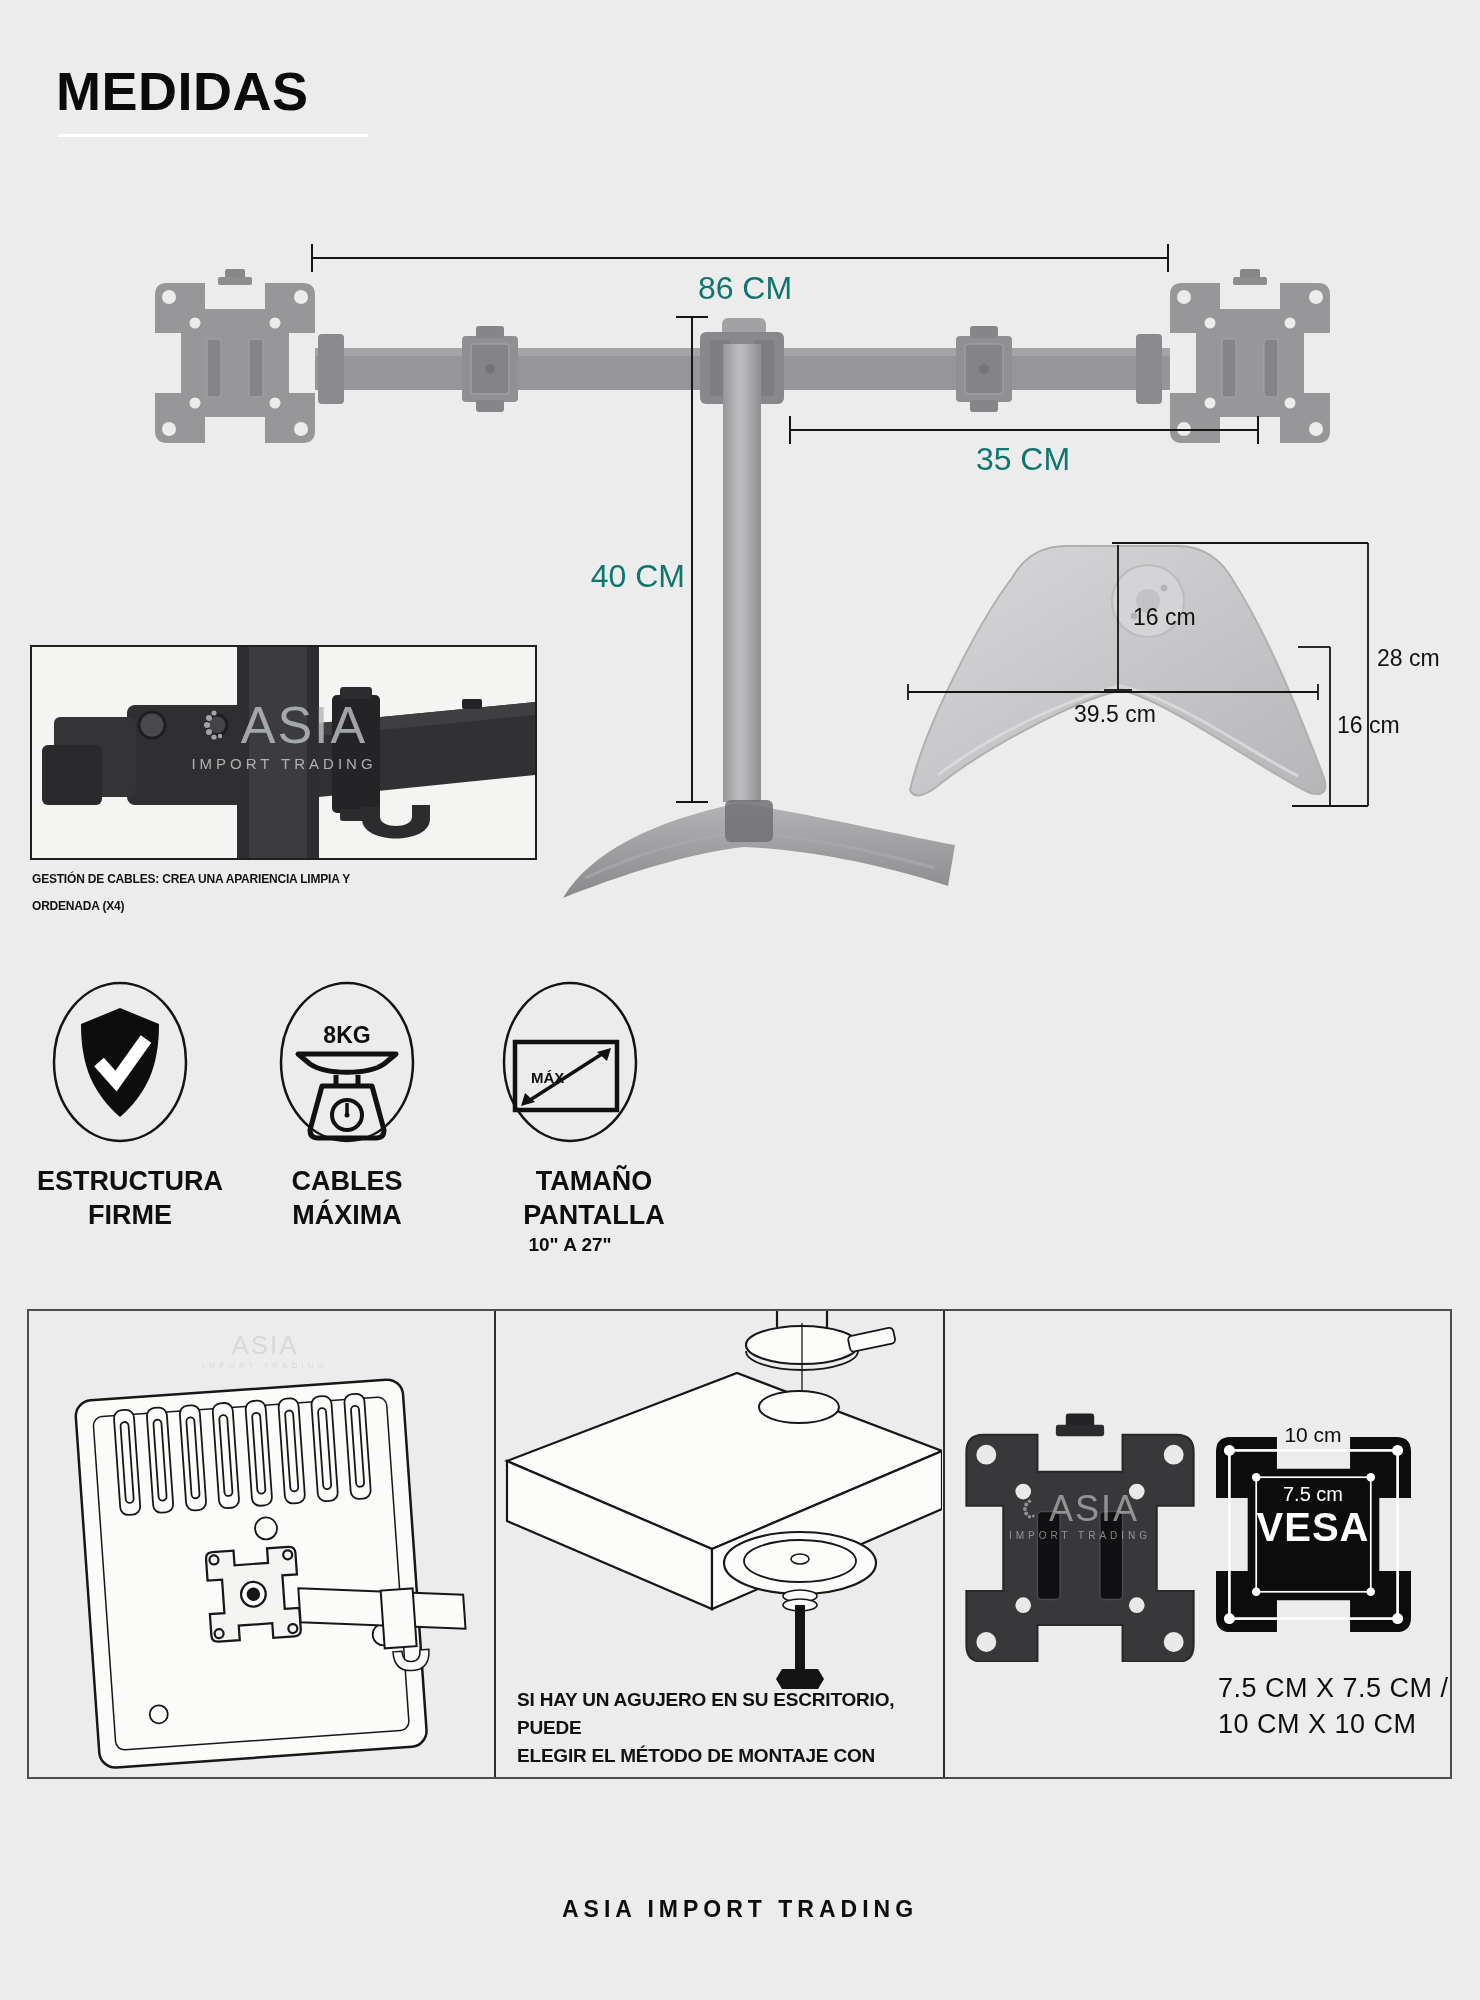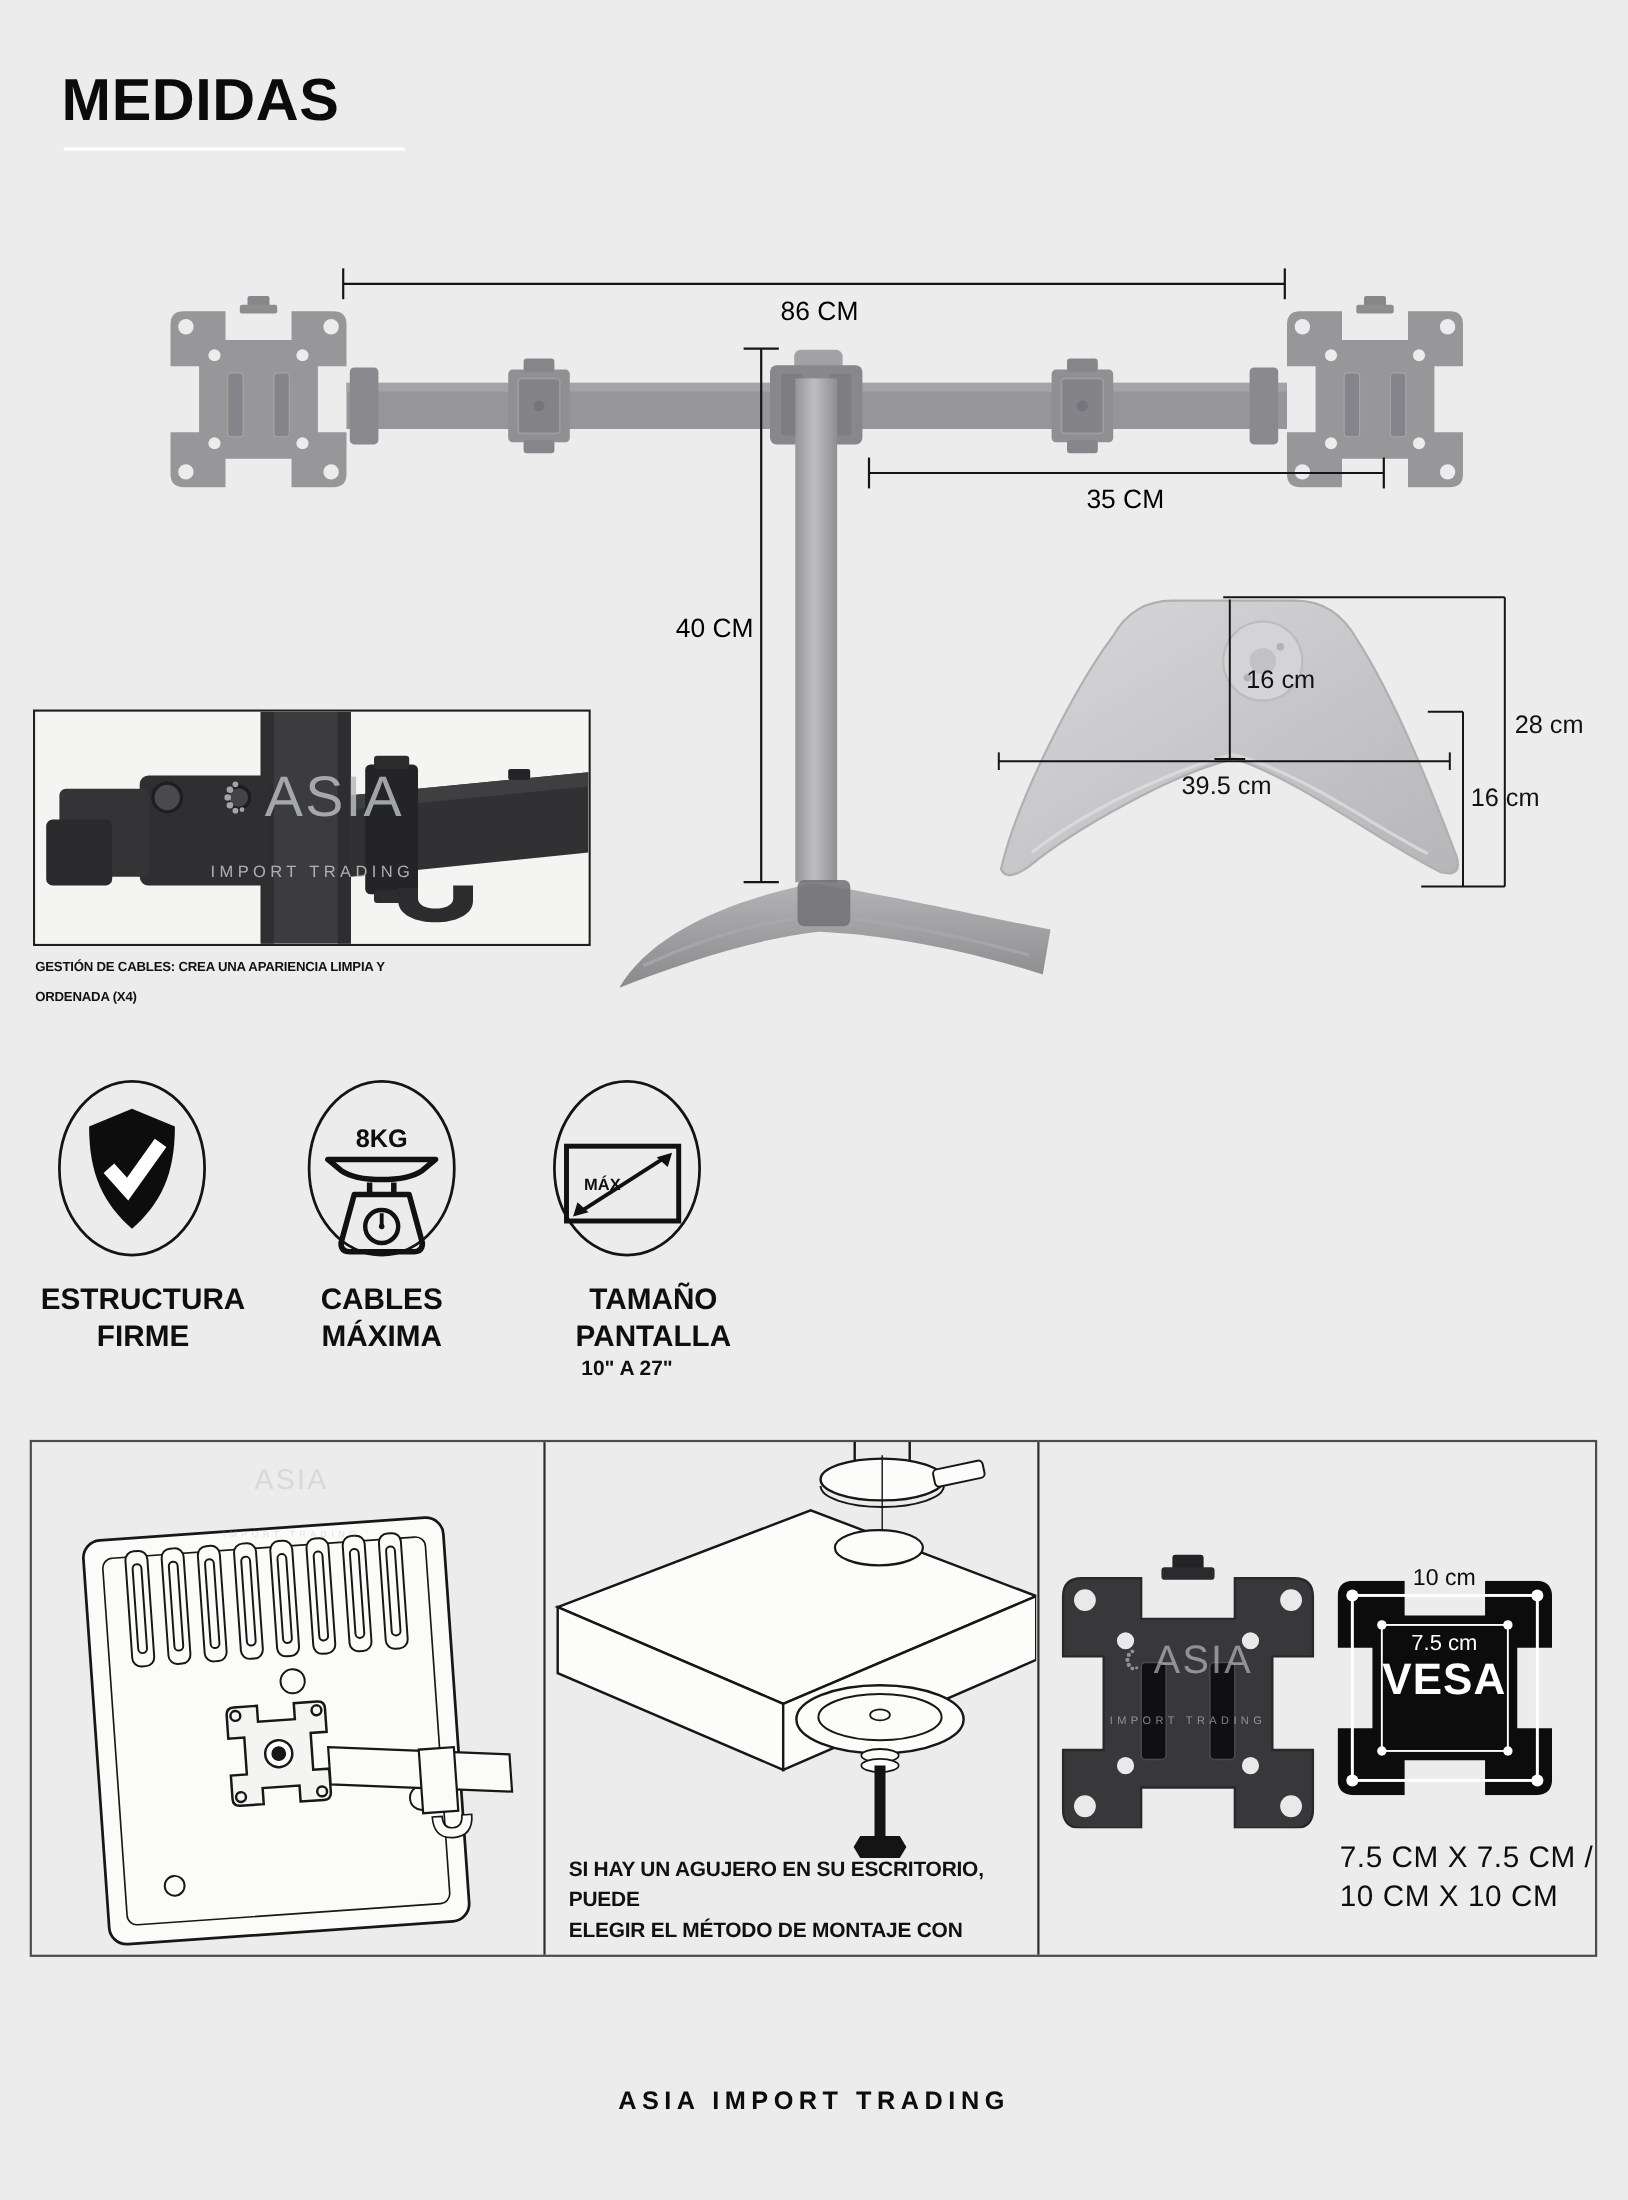--- a/index.html
+++ b/index.html
@@ -3,37 +3,37 @@
 <meta charset="utf-8">
 <style>
   html,body{margin:0;padding:0;}
   body{font-family:"Liberation Sans","DejaVu Sans",sans-serif;background:#ececec;}
   #stage{position:relative;width:1480px;height:2000px;background:#ececec;overflow:hidden;}
   .abs{position:absolute;}
   
   #page-title{left:56px;top:60px;font-size:54px;font-weight:900;letter-spacing:.5px;color:#0b0b0b;}
   #title-underline{left:58px;top:134px;width:310px;height:3px;background:#ffffff;}
   
-  .dim{color:#000000;font-size:24px;font-weight:400;text-align:center;}
+  .dim{color:#0f766e;font-size:32px;font-weight:400;text-align:center;}
   .dim-sm{color:#121212;font-size:23px;font-weight:400;white-space:nowrap;}
   #dim-width{left:690px;top:270px;width:110px;}
   #dim-arm{left:968px;top:441px;width:110px;}
   #dim-height{left:575px;top:558px;width:110px;text-align:right;}
   #bp-hub{left:1133px;top:604px;}
   #bp-depth{left:1377px;top:645px;}
   #bp-width{left:1040px;top:701px;width:150px;text-align:center;}
   #bp-leg{left:1337px;top:712px;}
   
   #cable-box{left:30px;top:645px;width:503px;height:211px;border:2px solid #1f1f1f;background:#f3f3f1;}
   #cable-caption{left:32px;top:866px;width:490px;font-size:12px;font-weight:700;line-height:27px;color:#121212;letter-spacing:-0.2px;}
   
   .wm{display:flex;flex-direction:column;align-items:center;pointer-events:none;}
   .wm-top{display:flex;align-items:center;gap:6px;}
   .wm-name{font-weight:400;letter-spacing:2px;}
-  .wm-sub{letter-spacing:4px;font-weight:400;margin-top:29px;}
+  .wm-sub{letter-spacing:4px;font-weight:400;}
   .wm-lg{color:#b7bbbb;opacity:.85;}
   .wm-lg .wm-name{font-size:52px;}
   .wm-lg .wm-sub{font-size:15px;color:#c3c6c6;}
   .wm-sm{color:#cfcfcf;opacity:.6;}
   .wm-sm .wm-name{font-size:36px;}
   .wm-sm .wm-sub{font-size:10px;}
   .wm-xs{color:#b5b5b5;opacity:.35;}
   .wm-xs .wm-name{font-size:26px;}
   .wm-xs .wm-sub{font-size:8px;}
   

